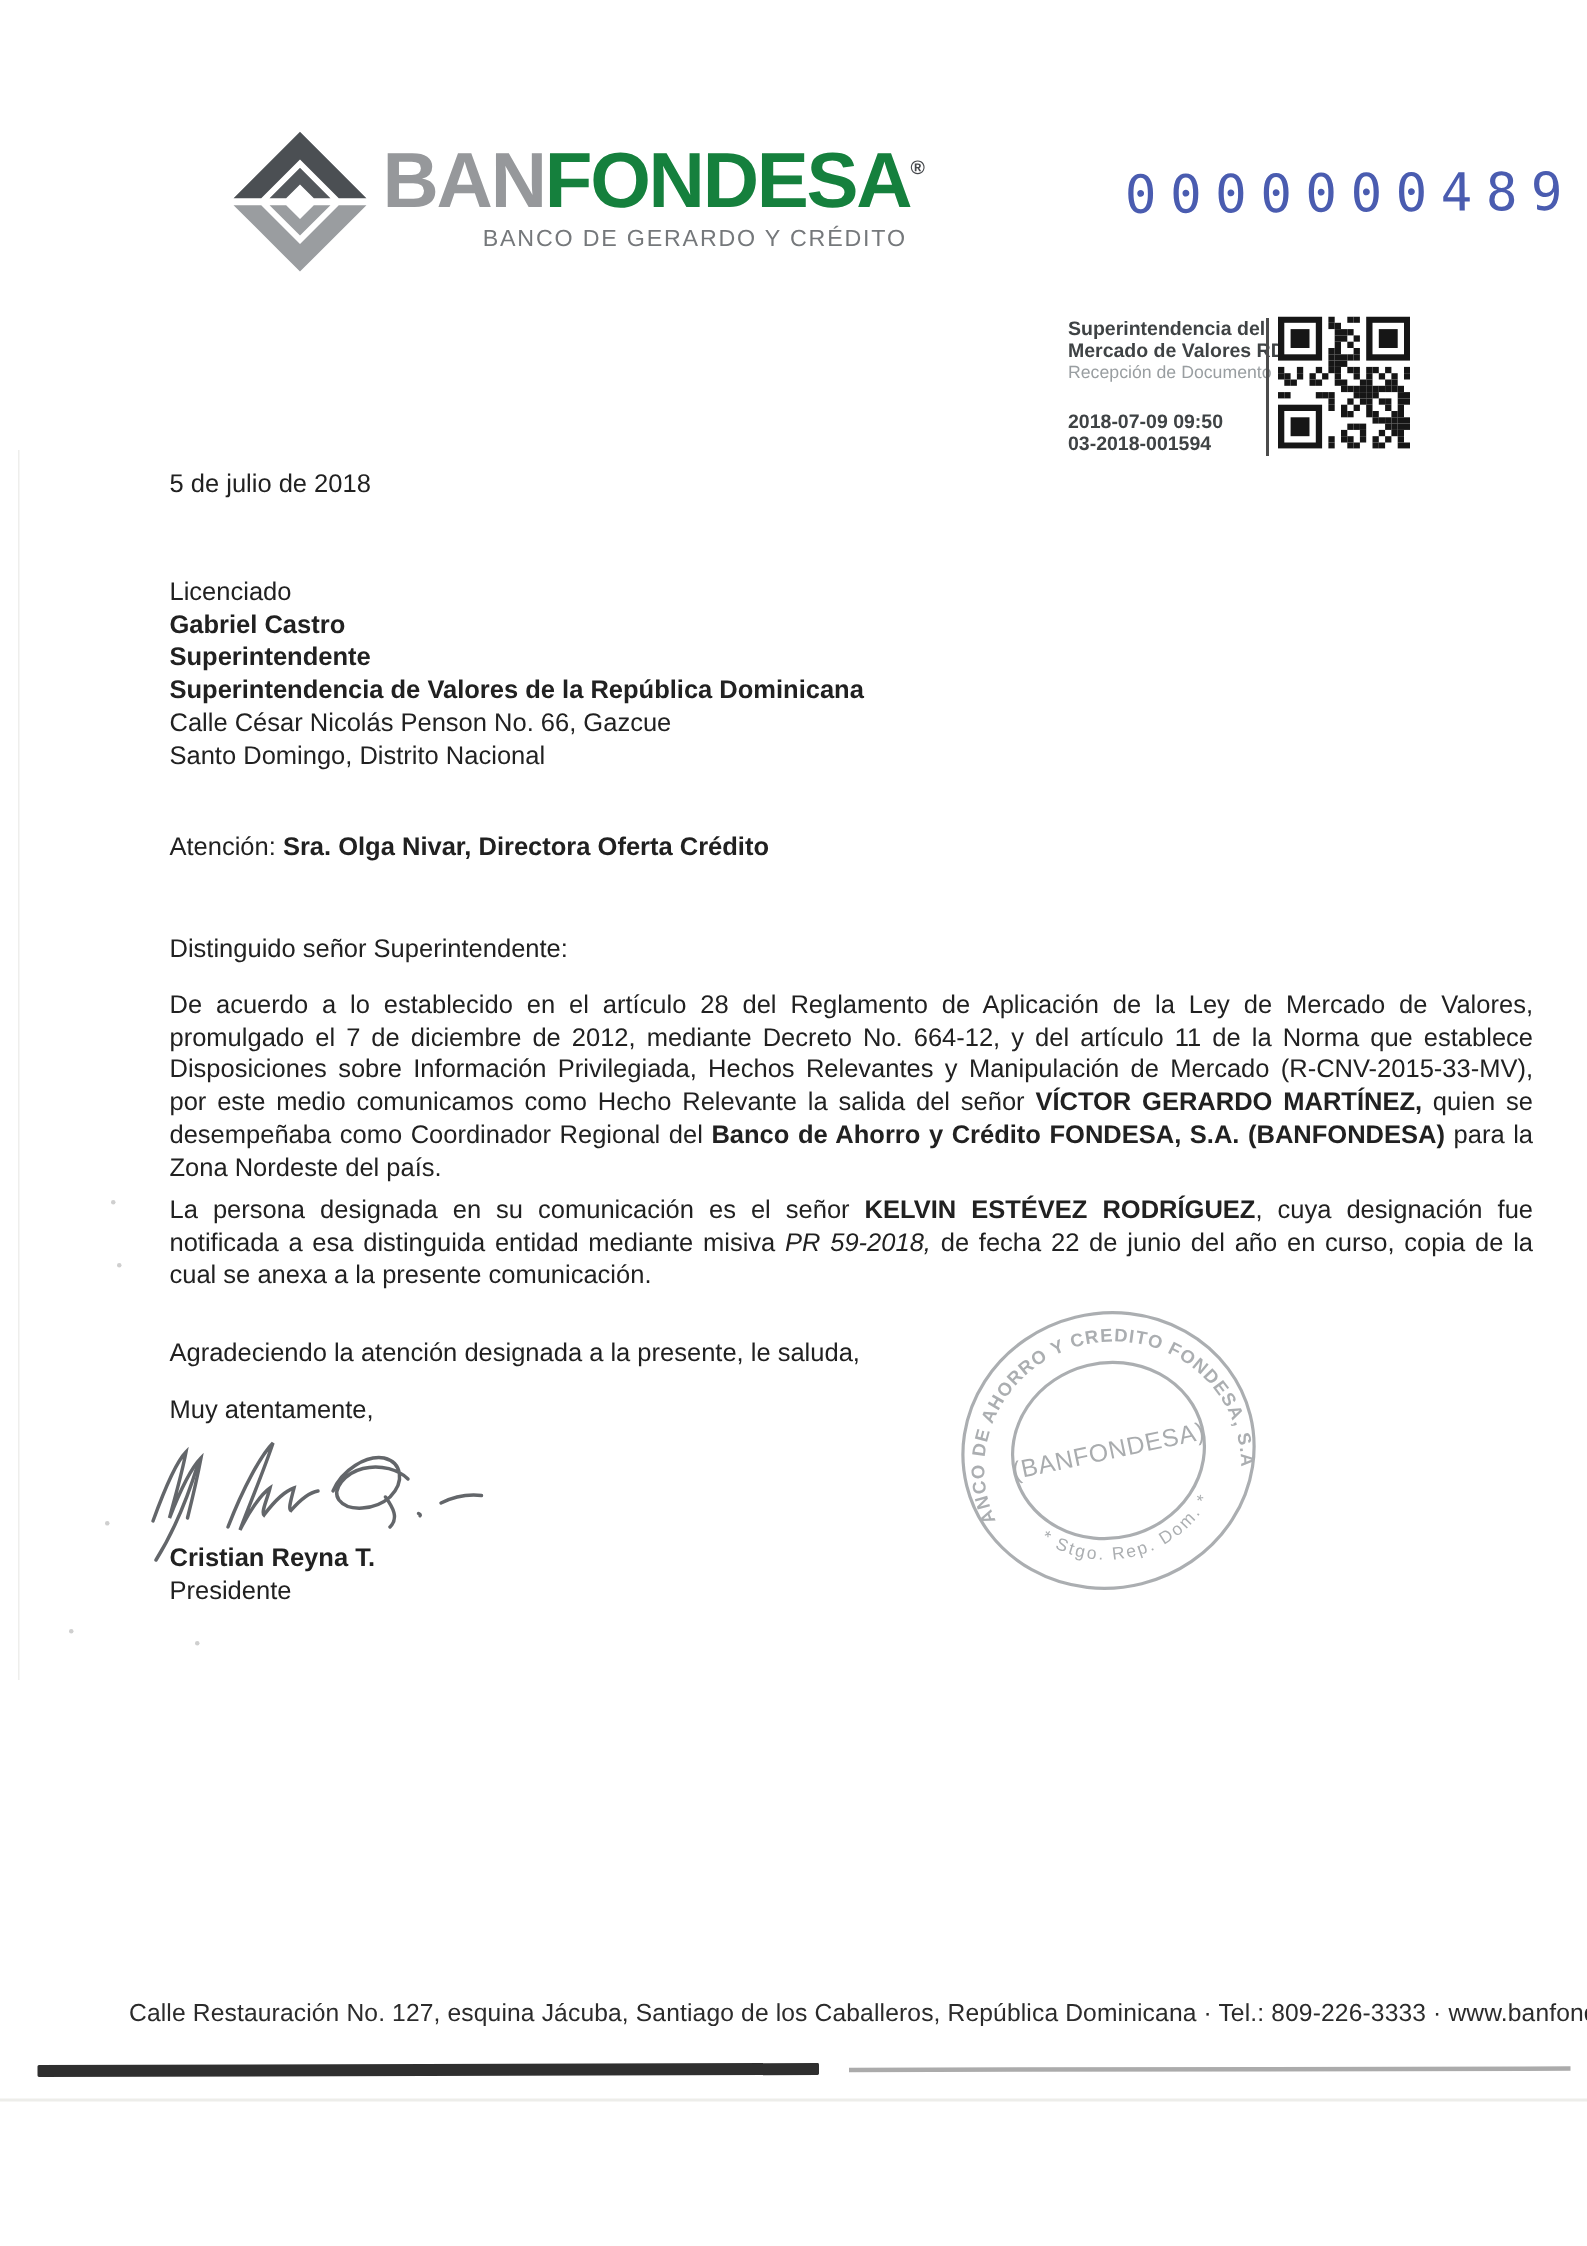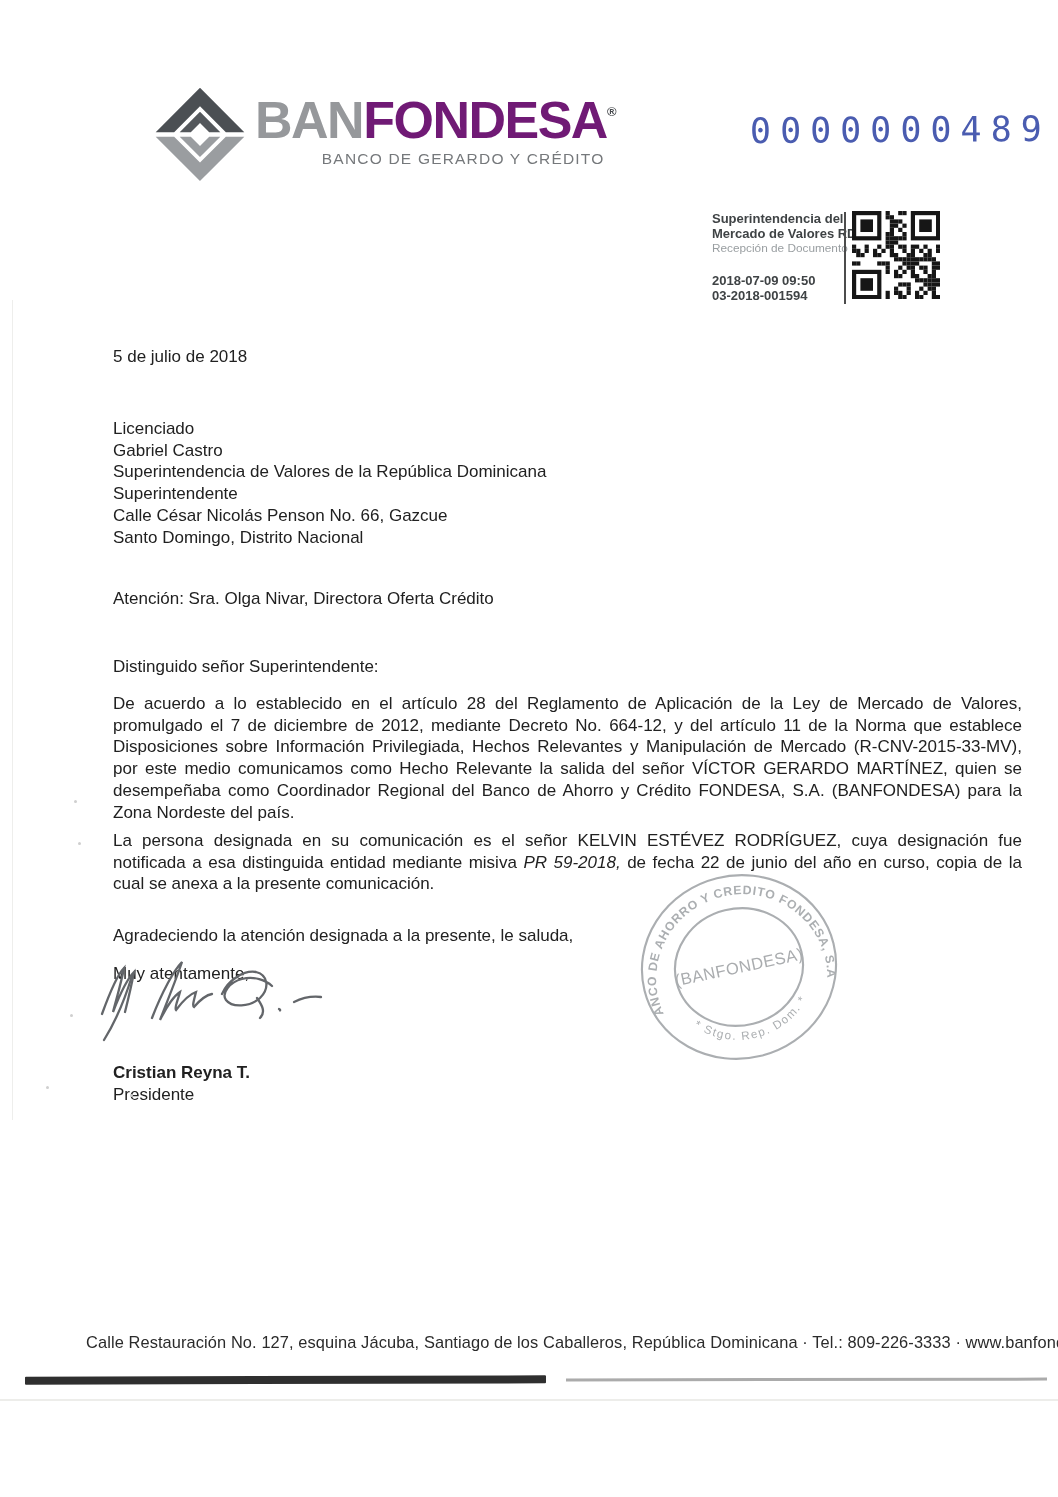--- a/index.html
+++ b/index.html
@@ -15,21 +15,21 @@
 
   
   .logo-row{left:153px;top:84px;display:flex;align-items:flex-start;}
   .logo-icon{width:94px;height:96px;margin-top:2px;}
   .logo-textcol{margin-left:8px;}
   .logo-word{
     font-size:52px;font-weight:700;letter-spacing:-1.5px;line-height:56px;
     white-space:nowrap;
   }
   .logo-ban{color:#96989b;}
-  .logo-fondesa{color:#701a75;}
+  .logo-fondesa{color:#15803d;}
   .logo-reg{font-size:13px;color:#45484c;vertical-align:22px;letter-spacing:0;}
   .logo-tagline{
     color:#75787b;font-size:15.5px;letter-spacing:1.2px;
     text-align:right;padding-right:12px;margin-top:2px;white-space:nowrap;
   }
 
   
   .doc-number{
     left:750px;top:110px;width:260px;
     font-family:"DejaVu Sans Mono", monospace;
@@ -40,22 +40,22 @@
 
   
   .reception{left:712px;top:211px;width:240px;color:#3f4345;}
   .rec-line{font-size:13px;font-weight:700;line-height:15px;white-space:nowrap;}
   .rec-label{font-size:11.8px;font-weight:400;color:#999ea1;line-height:15px;white-space:nowrap;}
   .rec-gap{height:17px;}
   .rec-divider{left:844px;top:212px;width:2px;height:92px;background:#4c4c4c;}
   .qr-box{left:852px;top:211px;width:90px;height:90px;}
 
   
-  .bodytext{font-size:17px;line-height:21.7px;margin-top:34px;}
-  .b{font-weight:400;}
+  .bodytext{font-size:17px;line-height:21.7px;}
+  .b{font-weight:700;}
   .i{font-style:italic;}
   .date-line{left:113px;top:312px;}
   .recipient{left:113px;top:384px;}
   .attention{left:113px;top:554px;}
   .salutation{left:113px;top:622px;}
   .para{width:909px;text-align:justify;}
   .para1{left:113px;top:659px;}
   .para2{left:113px;top:796px;}
   .closing{left:113px;top:891px;}
   .valediction{left:113px;top:929px;}
@@ -250,22 +250,22 @@
       <rect x="84" y="67.2" width="4.2" height="4.2" fill="#161616"></rect>
       <rect x="84" y="71.4" width="4.2" height="4.2" fill="#161616"></rect>
       <rect x="84" y="84" width="4.2" height="4.2" fill="#161616"></rect>
     </svg></div>
 
 <div class="abs bodytext date-line">5 de julio de 2018</div>
 
 <div class="abs bodytext recipient">
     <div>Licenciado</div>
     <div class="b">Gabriel Castro</div>
+    <div class="b">Superintendente</div>
     <div class="b">Superintendencia de Valores de la República Dominicana</div>
-    <div class="b">Superintendente</div>
     <div>Calle César Nicolás Penson No. 66, Gazcue</div>
     <div>Santo Domingo, Distrito Nacional</div>
   </div>
 
 <div class="abs bodytext attention"><span>Atención: </span><span class="b">Sra. Olga Nivar, Directora Oferta Crédito</span></div>
 
 <div class="abs bodytext salutation">Distinguido señor Superintendente:</div>
 
 <div class="abs bodytext para para1"><span>De acuerdo a lo establecido en el artículo 28 del Reglamento de Aplicación de la Ley de Mercado de Valores, promulgado el 7 de diciembre de 2012, mediante Decreto No. 664-12, y del artículo 11 de la Norma que establece Disposiciones sobre Información Privilegiada, Hechos Relevantes y Manipulación de Mercado (R-CNV-2015-33-MV), por este medio comunicamos como Hecho Relevante la salida del señor </span><span class="b">VÍCTOR GERARDO MARTÍNEZ,</span><span> quien se desempeñaba como Coordinador Regional del </span><span class="b">Banco de Ahorro y Crédito FONDESA, S.A. (BANFONDESA)</span><span> para la Zona Nordeste del país.</span></div>
 

